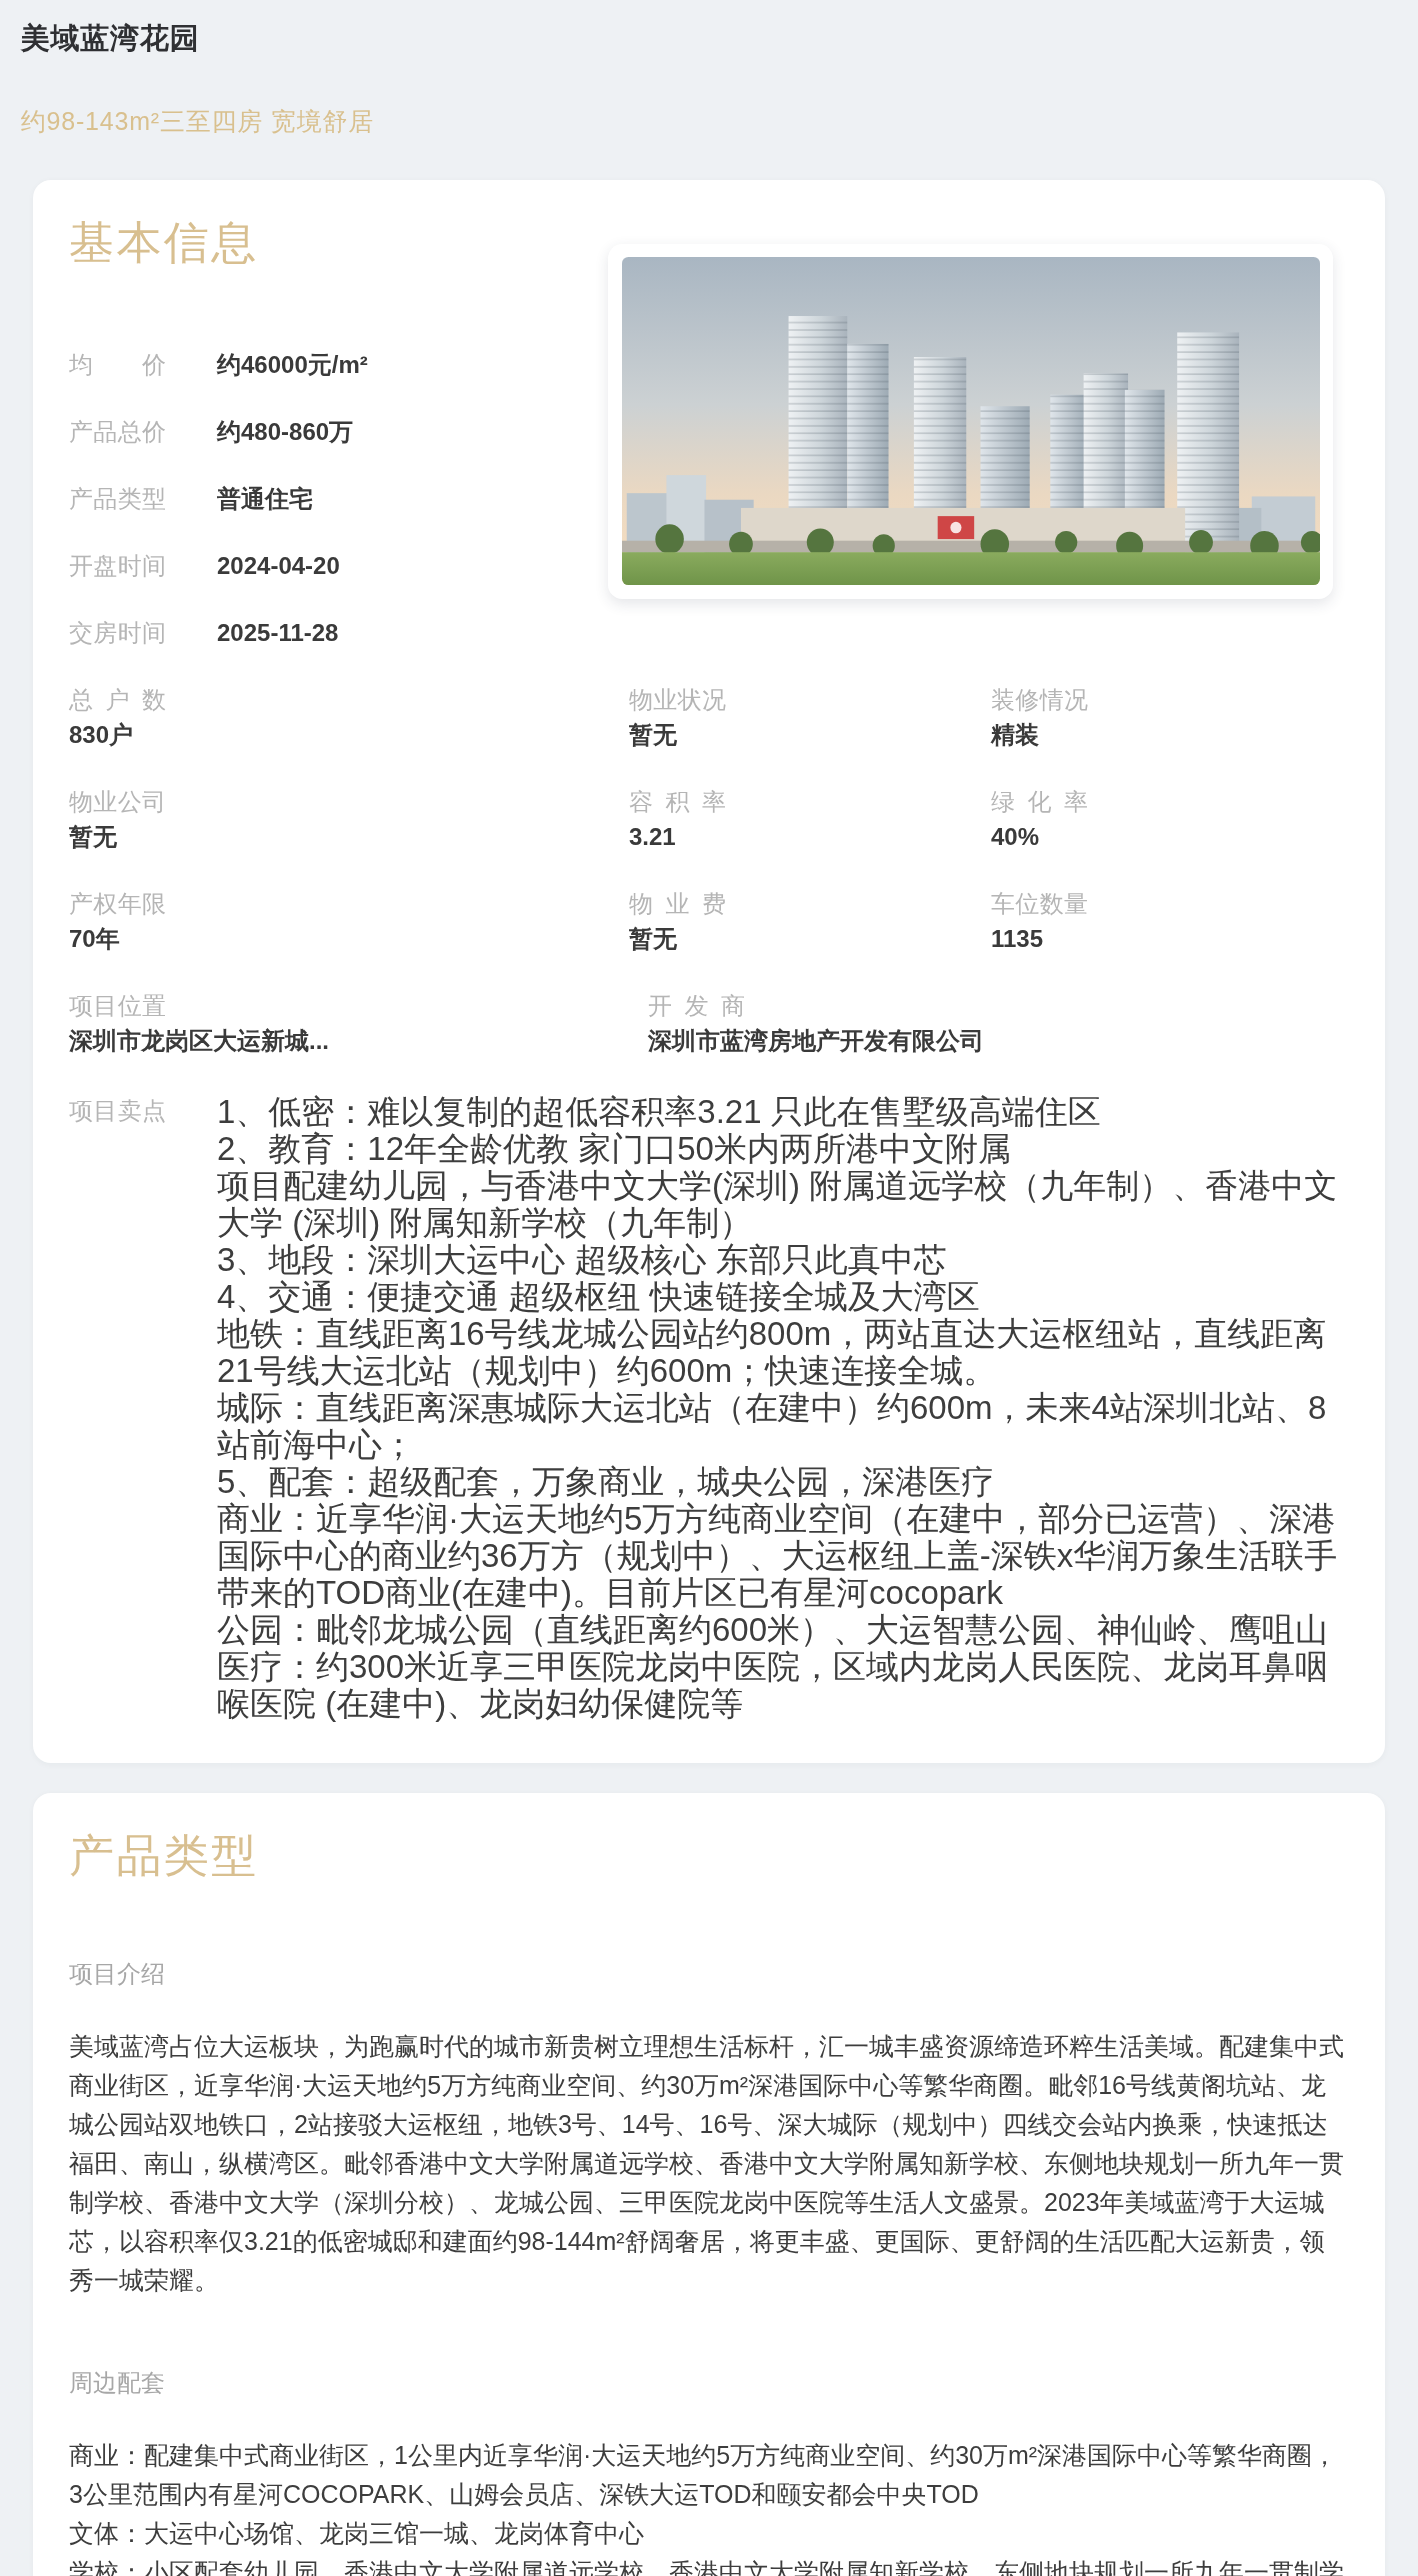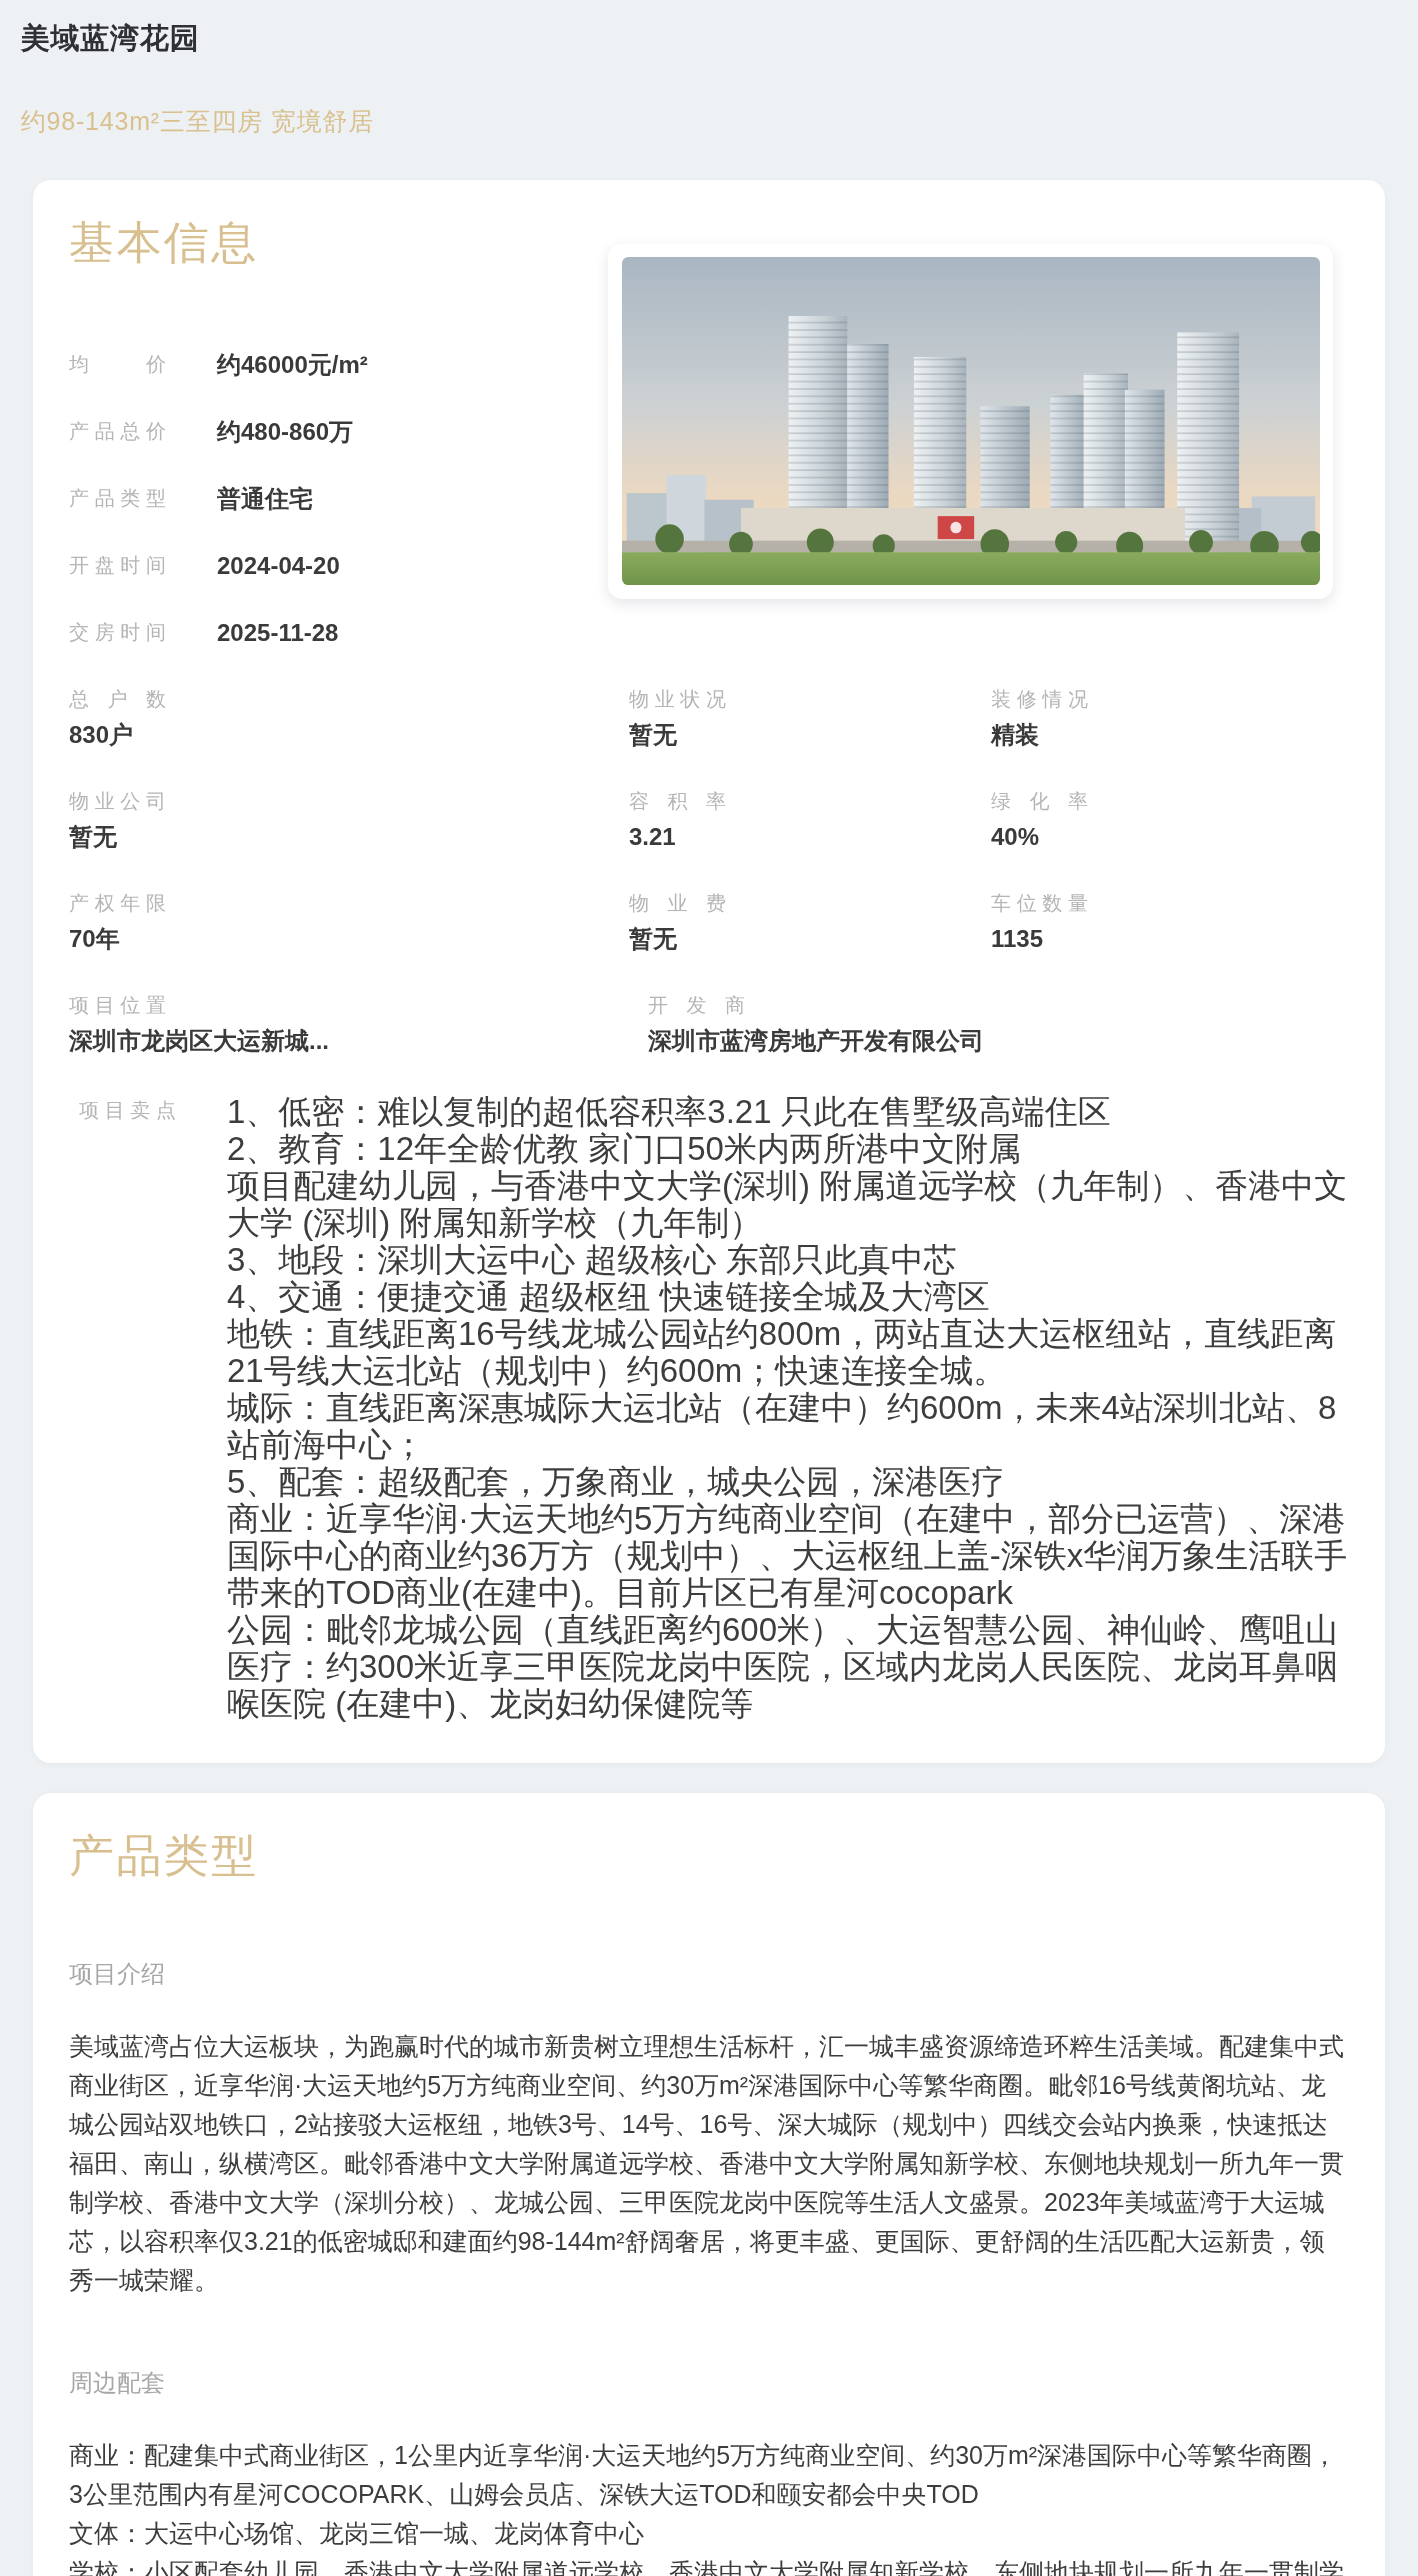--- a/index.html
+++ b/index.html
@@ -13,38 +13,38 @@
 
   
   .card { background:#ffffff; border-radius:18px; margin:0 33px; padding:37px 36px 41px 36px;
           box-shadow:0 1.6px 6.4px rgba(30,40,60,0.04); }
   .card1 { margin-top:42px; }
   .card2 { margin-top:30px; padding-bottom:56px; }
   .card h2 { font-size:45px; font-weight:500; color:#d8bf90; letter-spacing:2.4px; line-height:1.15; }
 
   
   .basic-body { position:relative; margin-top:78px; }
-  .lbl { display:inline-block; width:97px; min-width:97px; font-size:20px; color:#b5b5b5;
+  .lbl { display:inline-block; width:97px; min-width:97px; font-size:24px; color:#b5b5b5;
          text-align:justify; text-align-last:justify; line-height:35px; }
   .val { font-size:24px; color:#3a3a3a; font-weight:700; line-height:35px; }
   .row { display:flex; margin-bottom:32px; }
   .row .lbl { margin-right:51px; }
   .left-col { width:540px; }
 
   .photo-card { position:absolute; top:-103px; right:16px; width:725px; height:355px;
                 background:#ffffff; border-radius:14.3px; padding:13.5px;
                 box-shadow:0 4.8px 14.3px rgba(40,50,70,0.12); }
   .photo-card svg { width:100%; height:100%; border-radius:6.4px; display:block; }
 
   .grid-band { display:grid; grid-template-columns:560px 362px 1fr; margin-top:0; }
   .grid-band .cell { display:flex; margin-bottom:32px;flex-direction:column; }
   .grid-band .cell .lbl { margin-right:51px; }
   .cell.span2 { grid-column:2 / 4;margin-left:19px; }
 
-  .sp-row { display:flex; margin-top:3.2px;margin-left:10px; }
+  .sp-row { display:flex; margin-top:3.2px; }
   .sp-row .lbl { margin-right:51px; align-self:flex-start; }
   .sp-text { font-size:33px; color:#3d3d3d; line-height:37px; white-space:pre-line; flex:1; }
 
   
   .card2 .sec-title { margin-top:67px; font-size:24px; color:#a7a7a7; font-weight:400; }
   .card2 .sec-title.first { margin-top:76px; }
   .card2 .para { margin-top:37px; font-size:25px; color:#3d3d3d; line-height:39px; white-space:pre-line; }
 </style>
 </head>
 <body>

